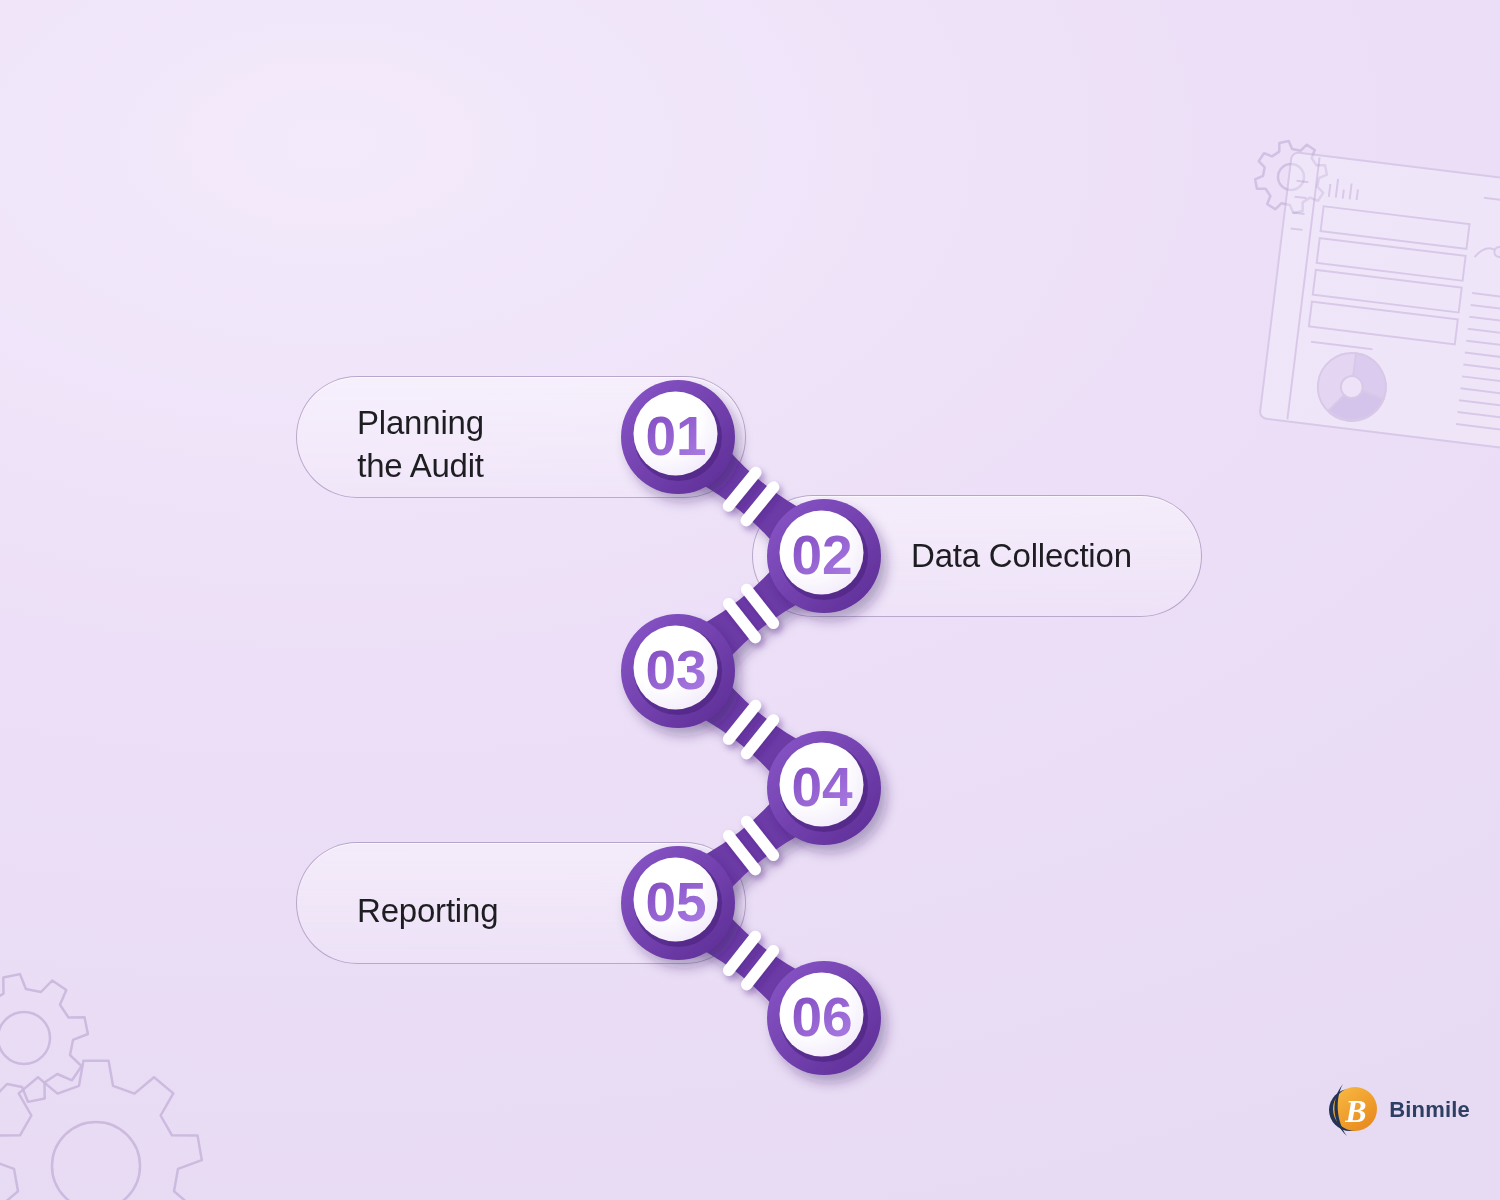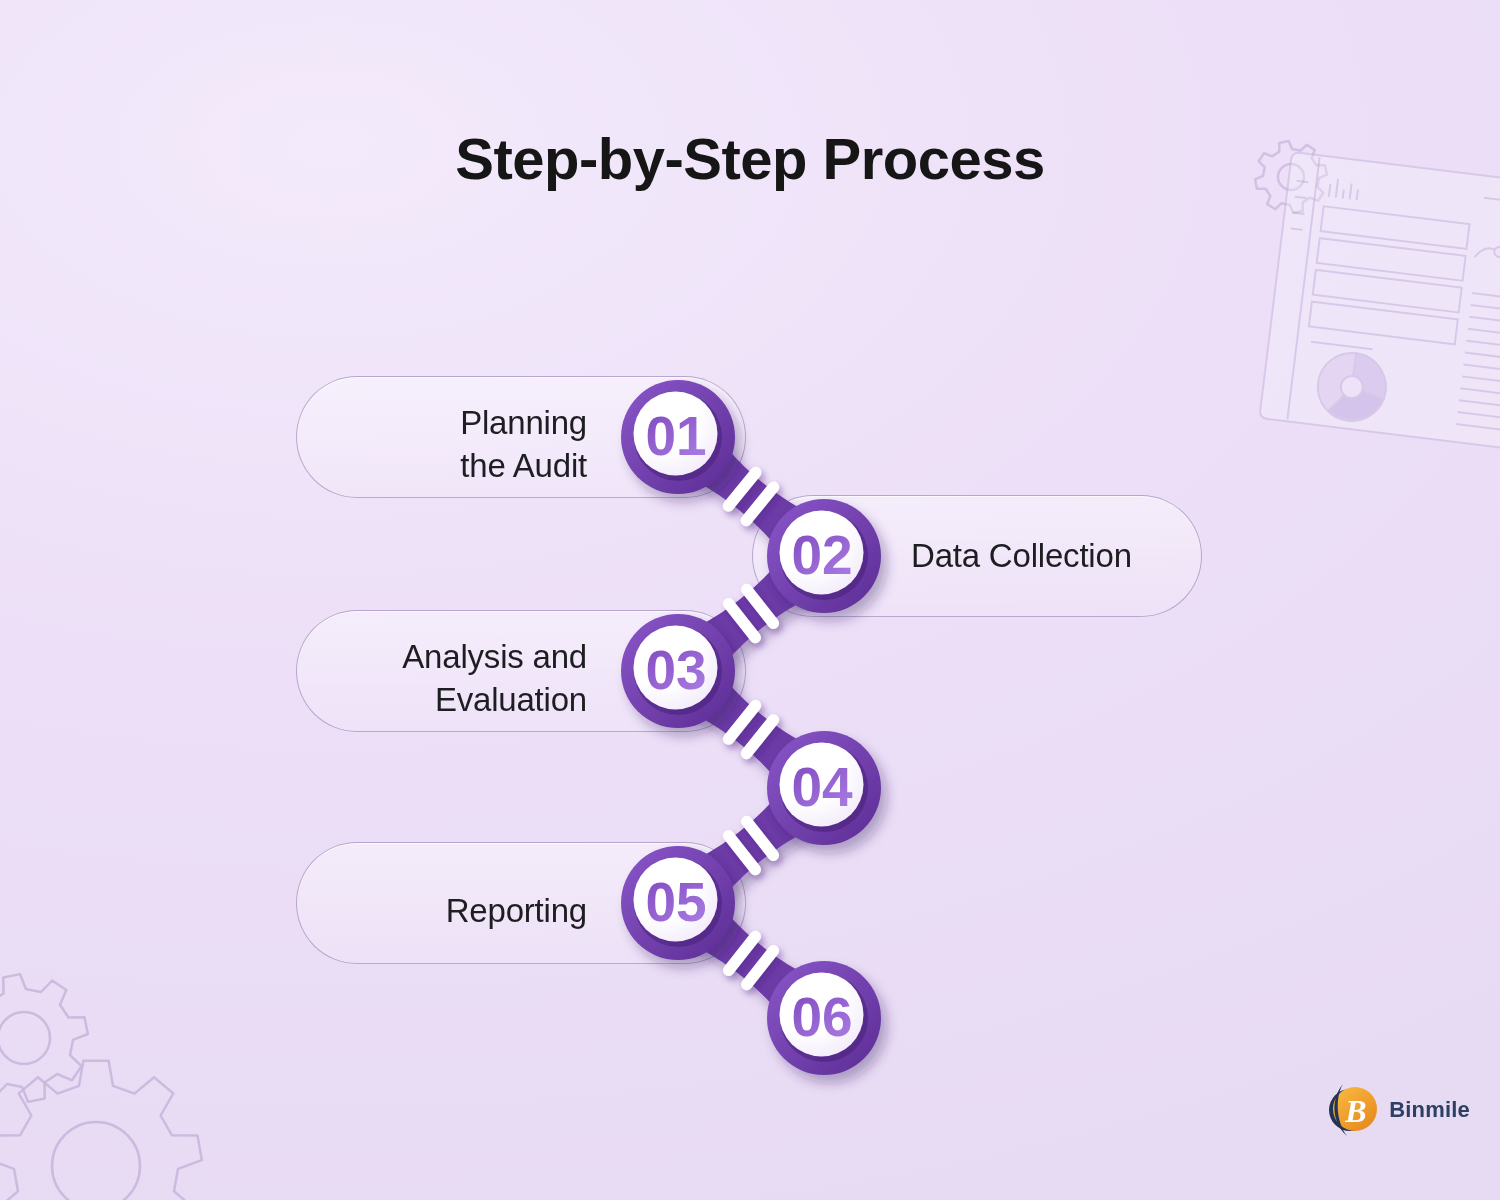--- a/index.html
+++ b/index.html
@@ -28,21 +28,21 @@
   
   .pill{
     position:absolute;width:450px;height:122px;border-radius:61px;box-sizing:border-box;
     border:1.5px solid rgba(128,102,158,0.5);
     background:linear-gradient(180deg,rgba(253,250,255,0.5),rgba(248,242,253,0.22));
     box-shadow:inset 0 1px 0 rgba(255,255,255,0.65);
     display:flex;align-items:center;
     font-size:33px;line-height:1.3;color:var(--step-text,#1e1e22);
     white-space:pre-line;letter-spacing:-0.2px;
   }
-  .pill.left{left:296px;justify-content:flex-end;text-align:right;padding:16px 158px 0 60px;}
+  .pill.left{left:296px;justify-content:flex-start;text-align:right;padding:16px 158px 0 60px;}
   .pill.right{left:752px;justify-content:flex-start;text-align:center;padding:0 60px 0 158px;}
   #pill1{top:376px;} #pill2{top:495px;} #pill3{top:610px;}
   #pill4{top:727px;} #pill5{top:842px;} #pill6{top:957px;}
 
   
   #brand{
     position:absolute;right:30px;top:1082px;height:56px;
     display:flex;align-items:center;gap:9px;
   }
   #brand .name{
@@ -107,28 +107,25 @@
       <line x1="290" y1="118" x2="326" y2="118"></line>
         <line x1="290" y1="142" x2="326" y2="142"></line>
       <line x1="290" y1="166" x2="326" y2="166"></line>
         <line x1="290" y1="190" x2="326" y2="190"></line>
       <line x1="290" y1="214" x2="326" y2="214"></line>
         <line x1="290" y1="238" x2="326" y2="238"></line>
     </g>
   </svg>
 
   <div id="title">
-    <div class="line">Step-by-Step Process</div>
   </div>
 
   <div class="pill left" id="pill1"><span>Planning
 the Audit</span></div>
   <div class="pill right" id="pill2"><span>Data Collection</span></div>
-  <div class="pill left" id="pill3"><span>Analysis and
-Evaluation</span></div>
   <div class="pill left" id="pill5"><span>Reporting</span></div>
 
   <svg class="layer" id="chain" viewBox="0 0 1500 1200">
     <defs>
       <linearGradient id="ringG" x1="0" y1="0" x2="1" y2="1">
         <stop offset="0" stop-color="#8a57c9"></stop>
         <stop offset="1" stop-color="#5c2c94"></stop>
       </linearGradient>
       <radialGradient id="innerG" cx="0.35" cy="0.3" r="0.95">
         <stop offset="0.45" stop-color="#ffffff"></stop>

